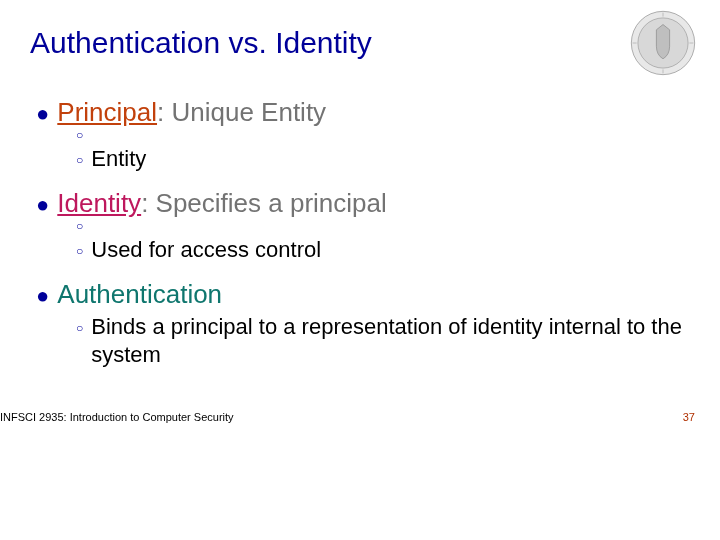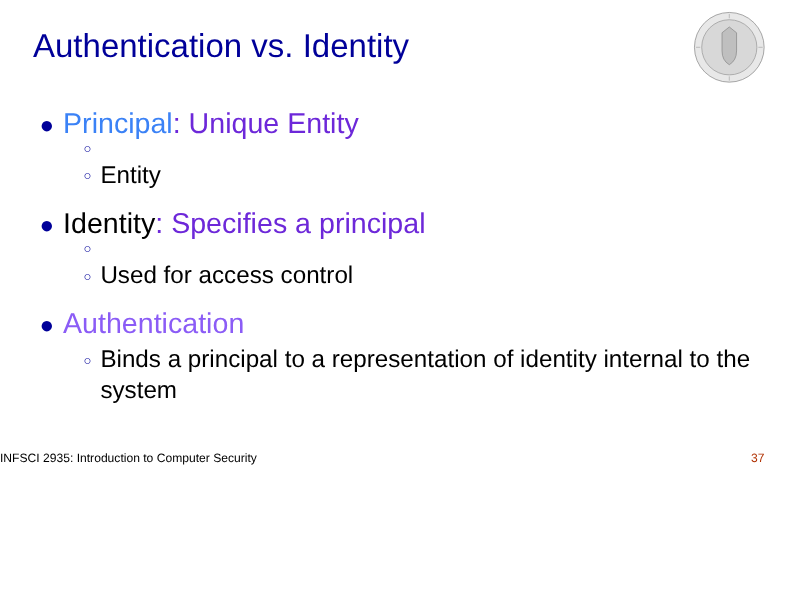--- a/index.html
+++ b/index.html
@@ -42,29 +42,31 @@
     line-height: 1.25;
   }
   .l1 .bullet-disc {
     color: #000099;
     font-size: 22px;
     margin-right: 8px;
     line-height: 1;
     flex: 0 0 auto;
   }
   .l1 .term {
-    color: #3b82f6;
+    color: #c2410c;
+    text-decoration: underline;
   }
   .l1 .term2 {
-    color: #000000;
+    color: #be185d;
+    text-decoration: underline;
   }
   .l1 .term-noline {
-    color: #8b5cf6;
+    color: #0f766e;
   }
-  .l1 .rest { color: #6d28d9; }
+  .l1 .rest { color: #737373; }
   .l2-group {
     padding-left: 40px;
     margin-bottom: 14px;
   }
   .l2 {
     font-size: 22px;
     color: #000000;
     margin-top: 2px;
     line-height: 1.3;
     display: flex;

